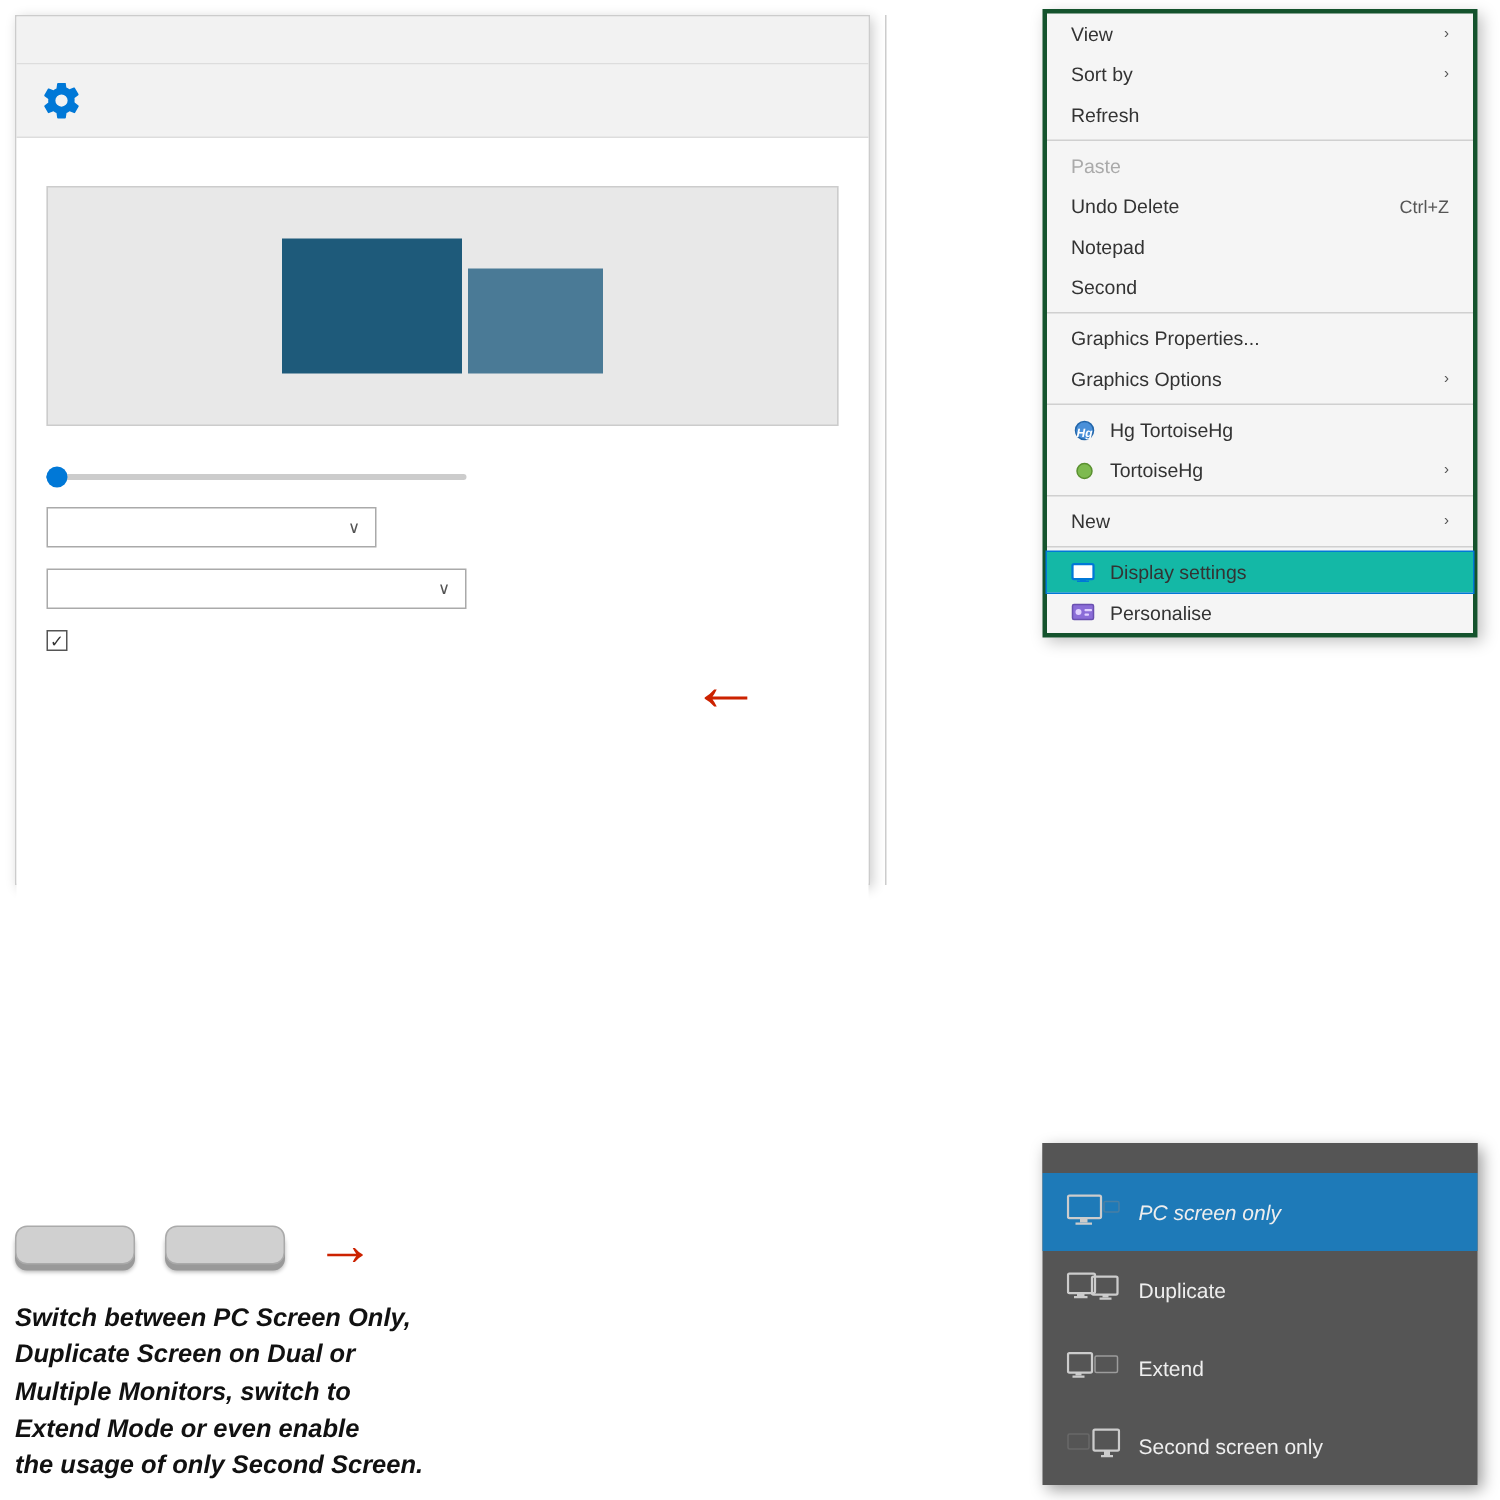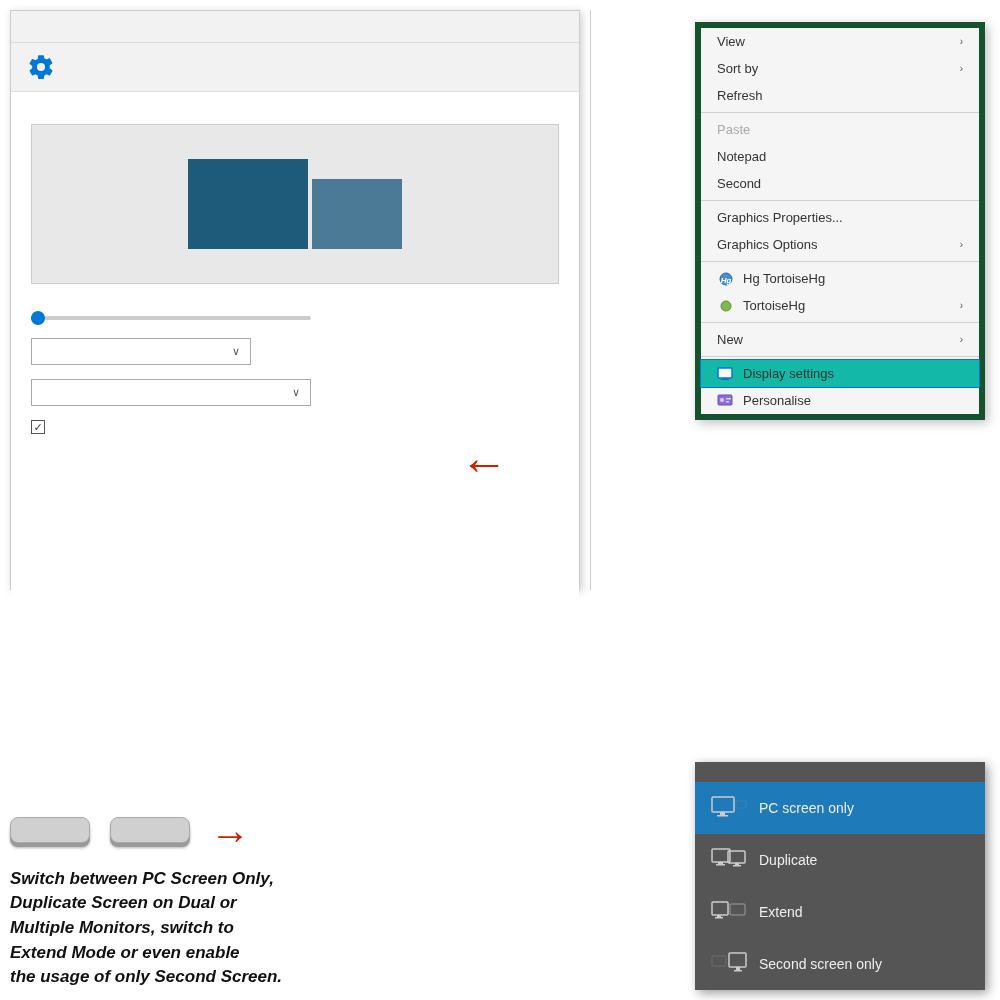--- a/index.html
+++ b/index.html
@@ -200,25 +200,25 @@
       display: flex;
       align-items: center;
       justify-content: center;
     }
     .checkbox-check { font-size: 11px; color: #333; }
     .checkbox-label { font-size: 13px; color: #555; }
 
     
     .context-menu {
       position: absolute;
-      top: 22px;
+      top: 6px;
       right: 15px;
       width: 290px;
       background: #f5f5f5;
-      border: 6px solid #14532d;
+      border: 3px solid #14532d;
       box-shadow: 3px 3px 10px rgba(0,0,0,0.25);
       font-size: 13px;
     }
     .menu-item {
       display: flex;
       align-items: center;
       justify-content: space-between;
       padding: 6px 16px;
       cursor: pointer;
       color: #333;
@@ -312,21 +312,21 @@
     }
     .project-item {
       display: flex;
       align-items: center;
       gap: 12px;
       padding: 14px 16px;
       cursor: pointer;
       color: #eee;
       font-size: 14px;
     }
-    .project-item.active { background: #1e7ab8; }
+    .project-item.active { background: #1e7ab8; font-style: italic; }
     .project-item-icon {
       width: 36px;
       height: 24px;
       flex-shrink: 0;
     }
 
     
     .v-divider {
       position: absolute;
       top: 10px;
@@ -414,20 +414,24 @@
   <div class="menu-item">
     <span>Sort by</span>
     <span class="menu-chevron">›</span>
   </div>
   <div class="menu-item">
     <span>Refresh</span>
   </div>
   <div class="menu-divider"></div>
   <div class="menu-item disabled">
     <span>Paste</span>
+  </div>
+  <div class="menu-item">
+    <span>Undo Delete</span>
+    <span class="menu-shortcut">Ctrl+Z</span>
   </div>
   <div class="menu-item">
     <span>Notepad</span>
   </div>
   <div class="menu-item">
     <span>Second</span>
   </div>
   <div class="menu-divider"></div>
   <div class="menu-item">
     <span>Graphics Properties...</span>

